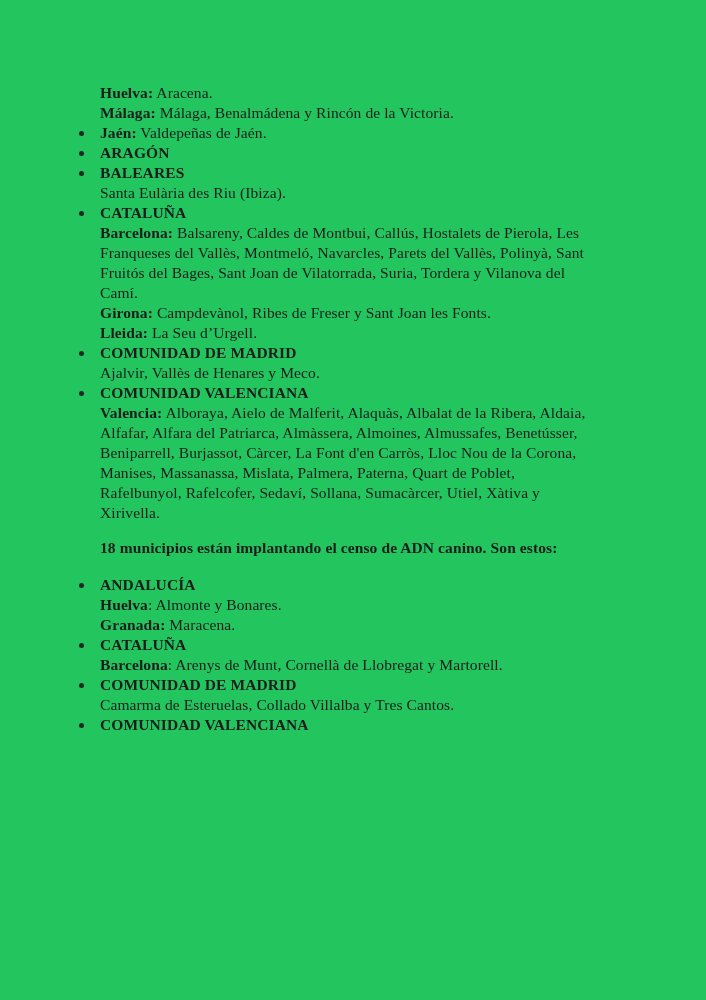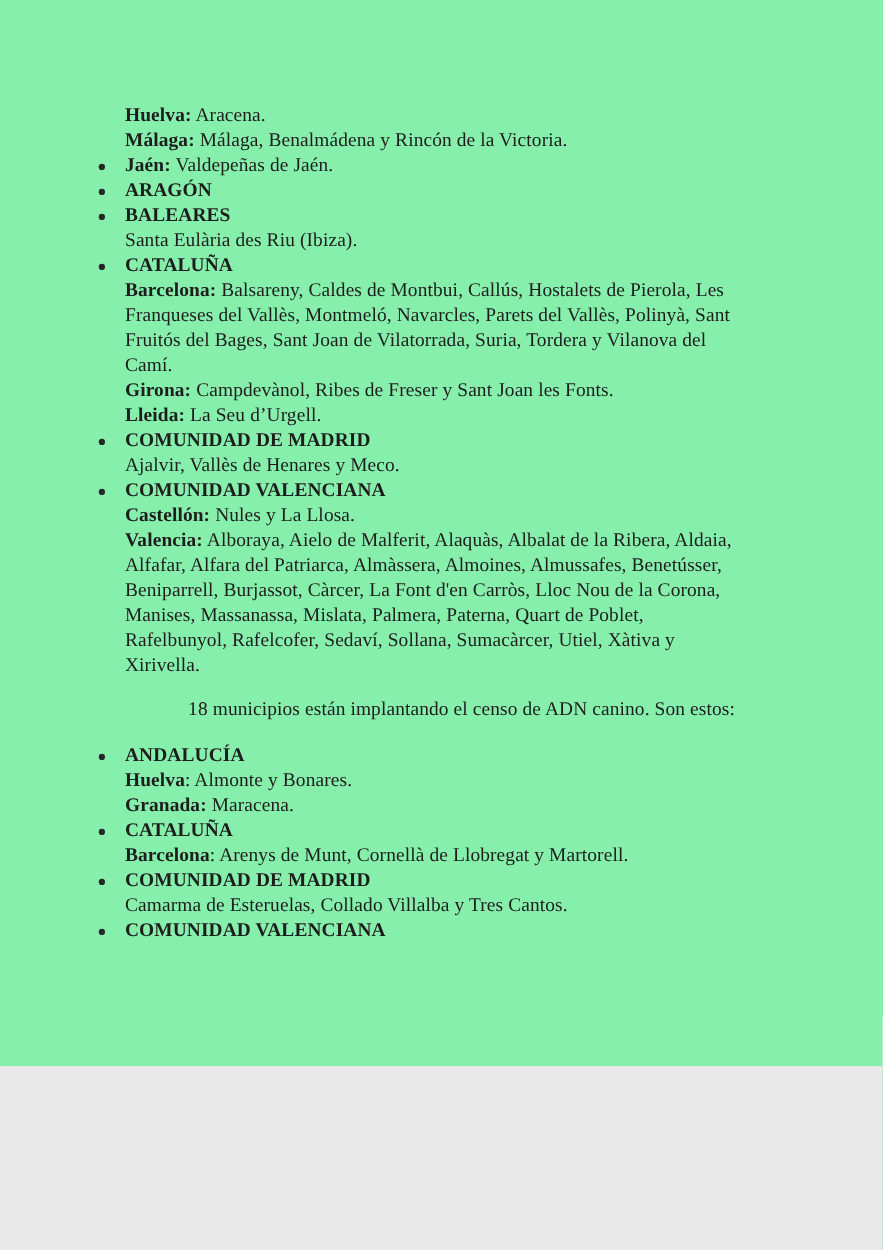--- a/index.html
+++ b/index.html
@@ -1,18 +1,18 @@
 <!DOCTYPE html>
 <html><head>
 <meta charset="utf-8">
 <style>
   html,body{margin:0;padding:0;background:#e9e9e9;}
   .page{
-    width:706px;height:853px;
-    background:#86efac;
+    width:706px;height:1000px;
+    background:#22c55e;
     position:relative;
     overflow:hidden;
     font-family:"Liberation Serif","DejaVu Serif",serif;
     color:#1d1d1d;
     margin:0 auto;
   }
   .content{
     position:absolute;
     left:100px;
     top:83px;
@@ -31,47 +31,45 @@
     position:absolute;
     left:-21px;
     top:8px;
     width:5px;
     height:5px;
     background:#262626;
     border-radius:50%;
     display:inline-block;
   }
   .heading{
-    font-weight:normal;
+    font-weight:bold;
     font-size:15.5px;
     line-height:20px;
     margin:15px 0 17px 0 !important;
     letter-spacing:.1px;
-    text-align:right;
   }
 </style>
 </head>
 <body>
 
 <div class="page">
   <div class="content" id="doc">
       <p class="entry"><span class="b">Huelva:</span><span> Aracena.</span></p>
       <p class="entry"><span class="b">Málaga:</span><span> Málaga, Benalmádena y Rincón de la Victoria.</span></p>
       <p class="entry bulleted"><span class="bullet"></span><span class="b">Jaén:</span><span> Valdepeñas de Jaén.</span></p>
       <p class="entry bulleted"><span class="bullet"></span><span class="b">ARAGÓN</span></p>
       <p class="entry bulleted"><span class="bullet"></span><span class="b">BALEARES</span></p>
       <p class="entry"><span>Santa Eulària des Riu (Ibiza).</span></p>
       <p class="entry bulleted"><span class="bullet"></span><span class="b">CATALUÑA</span></p>
       <p class="entry"><span class="b">Barcelona:</span><span> Balsareny, Caldes de Montbui, Callús, Hostalets de Pierola, Les Franqueses del Vallès, Montmeló, Navarcles, Parets del Vallès, Polinyà, Sant Fruitós del Bages, Sant Joan de Vilatorrada, Suria, Tordera y Vilanova del Camí.</span></p>
       <p class="entry"><span class="b">Girona:</span><span> Campdevànol, Ribes de Freser y Sant Joan les Fonts.</span></p>
       <p class="entry"><span class="b">Lleida:</span><span> La Seu d’Urgell.</span></p>
       <p class="entry bulleted"><span class="bullet"></span><span class="b">COMUNIDAD DE MADRID</span></p>
       <p class="entry"><span>Ajalvir, Vallès de Henares y Meco.</span></p>
       <p class="entry bulleted"><span class="bullet"></span><span class="b">COMUNIDAD VALENCIANA</span></p>
-      <p class="entry"><span class="b">Castellón:</span><span> Nules y La Llosa.</span></p>
       <p class="entry"><span class="b">Valencia:</span><span> Alboraya, Aielo de Malferit, Alaquàs, Albalat de la Ribera, Aldaia, Alfafar, Alfara del Patriarca, Almàssera, Almoines, Almussafes, Benetússer, Beniparrell, Burjassot, Càrcer, La Font d'en Carròs, Lloc Nou de la Corona, Manises, Massanassa, Mislata, Palmera, Paterna, Quart de Poblet, Rafelbunyol, Rafelcofer, Sedaví, Sollana, Sumacàrcer, Utiel, Xàtiva y Xirivella.</span></p>
       <p class="heading">18 municipios están implantando el censo de ADN canino. Son estos:</p>
       <p class="entry bulleted"><span class="bullet"></span><span class="b">ANDALUCÍA</span></p>
       <p class="entry"><span class="b">Huelva</span><span>: Almonte y Bonares.</span></p>
       <p class="entry"><span class="b">Granada:</span><span> Maracena.</span></p>
       <p class="entry bulleted"><span class="bullet"></span><span class="b">CATALUÑA</span></p>
       <p class="entry"><span class="b">Barcelona</span><span>: Arenys de Munt, Cornellà de Llobregat y Martorell.</span></p>
       <p class="entry bulleted"><span class="bullet"></span><span class="b">COMUNIDAD DE MADRID</span></p>
       <p class="entry"><span>Camarma de Esteruelas, Collado Villalba y Tres Cantos.</span></p>
       <p class="entry bulleted"><span class="bullet"></span><span class="b">COMUNIDAD VALENCIANA</span></p>

